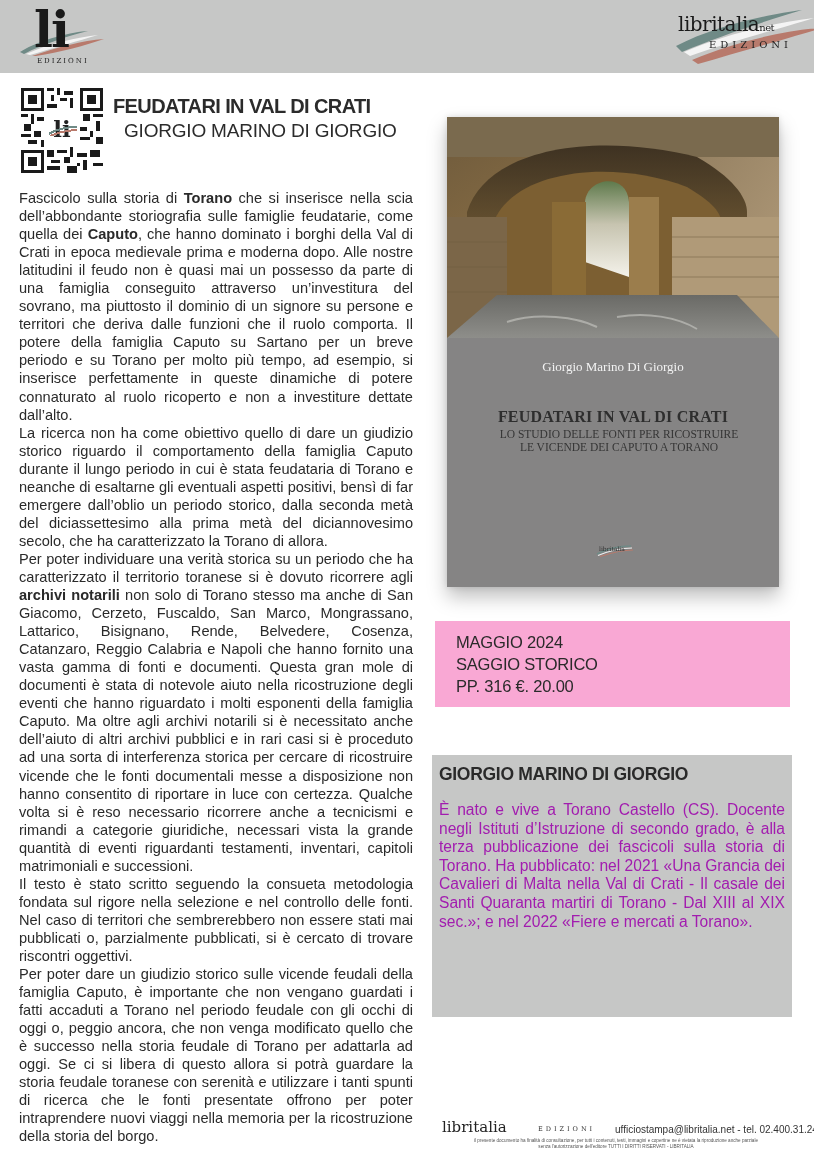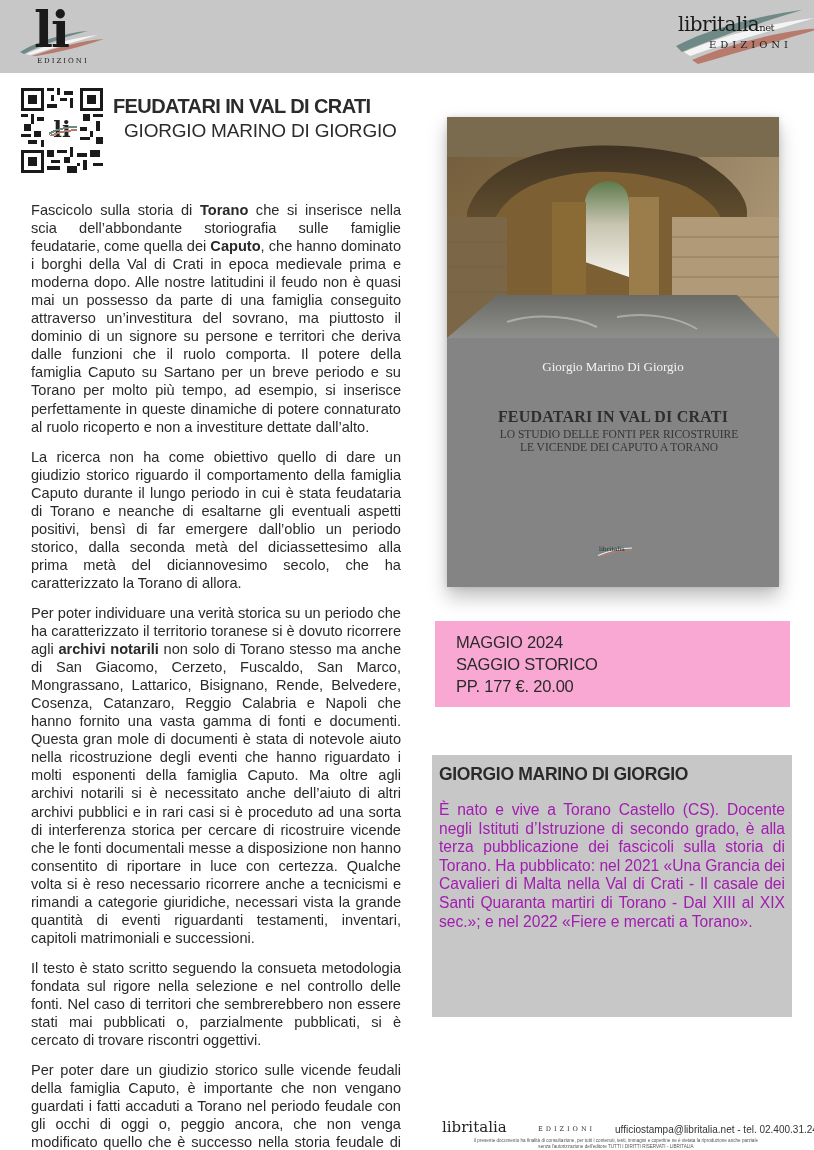--- a/index.html
+++ b/index.html
@@ -18,21 +18,21 @@
   .logo-lib .net { font-size: 10px; }
   .logo-lib .reg { position: absolute; left: 144px; top: 7px; font-size: 6px; color: #333; }
   .logo-lib .ed { position: absolute; left: 35px; top: 31px; font-family: "DejaVu Serif", serif; font-size: 10px; letter-spacing: 4px; color: #222; }
 
   .qr { position: absolute; left: 21px; top: 88px; width: 82px; height: 85px; }
 
   .title { position: absolute; left: 113px; top: 95px; font-size: 20px; font-weight: bold; color: #2b2b2b; letter-spacing: -0.6px; }
   .subtitle { position: absolute; left: 124px; top: 120px; font-size: 19px; color: #2b2b2b; letter-spacing: -0.2px; }
 
   .body-text { position: absolute; left: 19px; top: 189px; width: 394px; font-size: 14.6px; line-height: 18.05px; text-align: justify; color: #2a2a2a; }
-  .body-text p { margin: 12px; }
+  .body-text p { margin: 0; }
   .body-text b { font-weight: bold; }
 
   .cover-wrap { position: absolute; left: 447px; top: 117px; width: 332px; height: 470px; box-shadow: 0 10px 18px rgba(0,0,0,0.25), 0 0 6px rgba(0,0,0,0.12); }
   .cover-photo { position: absolute; left: 0; top: 0; width: 332px; height: 221px; overflow: hidden; }
   .cover-photo svg { display: block; }
   .cover-grey { position: absolute; left: 0; top: 221px; width: 332px; height: 249px; background: #858484; }
   .cover-author { position: absolute; left: 0; top: 21px; width: 100%; text-align: center; font-family: "Liberation Serif", serif; font-size: 13px; color: #f2f2f2; }
   .cover-title { position: absolute; left: 0; top: 70px; width: 100%; text-align: center; font-family: "Liberation Serif", serif; font-size: 16px; font-weight: bold; color: #2e2e2e; letter-spacing: 0.2px; }
   .cover-sub { position: absolute; left: 6px; top: 90px; width: 100%; text-align: center; font-family: "Liberation Serif", serif; font-size: 11.5px; color: #353535; line-height: 13px; }
   .cover-logo { position: absolute; left: 148px; top: 205px; width: 38px; height: 14px; }
@@ -203,21 +203,21 @@
       <path d="M3 12.5 C 14 8, 26 5, 37 5" stroke="#eeeeee" stroke-width="1.2" fill="none"></path>
       <path d="M5 13.5 C 16 10, 28 7, 38 7" stroke="#b87a6c" stroke-width="1.2" fill="none"></path>
       <text x="4" y="8" font-family="DejaVu Serif, serif" font-size="6" fill="#2f2f2f">libritalia</text>
     </svg>
   </div>
 </div>
 
 <div class="info-box">
   <div>MAGGIO  2024</div>
   <div>SAGGIO STORICO</div>
-  <div>PP. 177  €. 20.00</div>
+  <div>PP. 316  €. 20.00</div>
 </div>
 
 <div class="bio-box">
   <div class="bio-title">GIORGIO MARINO DI GIORGIO</div>
   <div class="bio-text">È nato e vive a Torano Castello (CS). Docente negli Istituti d’Istruzione di secondo grado, è alla terza pubblicazione dei fascicoli sulla storia di Torano. Ha pubblicato: nel 2021 «Una Grancia dei Cavalieri di Malta nella Val di Crati - Il casale dei Santi Quaranta martiri di Torano - Dal XIII al XIX sec.»; e nel 2022 «Fiere e mercati a Torano».</div>
 </div>
 
 <div class="footer">
   <span class="brand">libritalia</span>
   <span class="ed">EDIZIONI</span>

